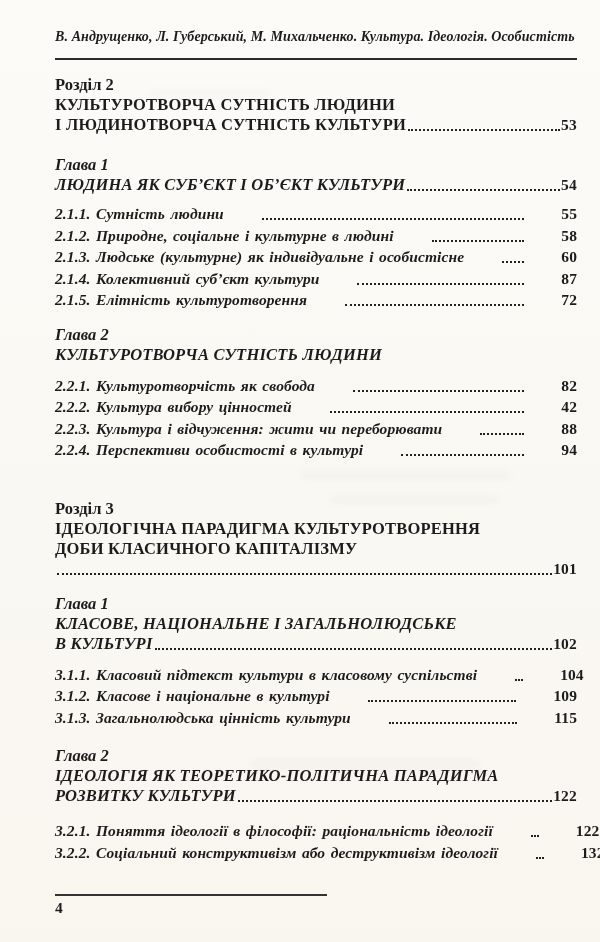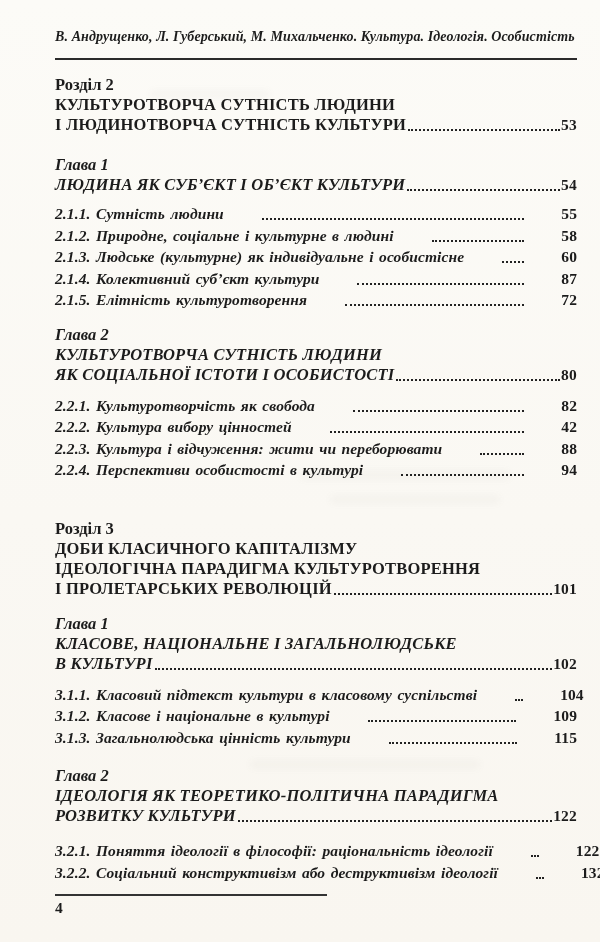--- a/index.html
+++ b/index.html
@@ -114,25 +114,20 @@
     <div class="toc-row entry">
       <span>2.1.5. Елітність культуротворення</span>
       <span class="dots"></span>
       <span class="pagenum">72</span>
     </div>
   </div>
 
   <div class="glava mt-glava22">
     <div class="sec-label">Глава 2</div>
     <div class="sec-title">КУЛЬТУРОТВОРЧА СУТНІСТЬ ЛЮДИНИ</div>
-    <div class="toc-row sec-title">
-      <span>ЯК СОЦІАЛЬНОЇ ІСТОТИ І ОСОБИСТОСТІ</span>
-      <span class="dots"></span>
-      <span class="pagenum">80</span>
-    </div>
   </div>
 
   <div class="entries mt-entries22">
     <div class="toc-row entry">
       <span>2.2.1. Культуротворчість як свобода</span>
       <span class="dots"></span>
       <span class="pagenum">82</span>
     </div>
     <div class="toc-row entry">
       <span>2.2.2. Культура вибору цінностей</span>
@@ -146,24 +141,23 @@
     </div>
     <div class="toc-row entry">
       <span>2.2.4. Перспективи особистості в культурі</span>
       <span class="dots"></span>
       <span class="pagenum">94</span>
     </div>
   </div>
 
   <div class="rozdil mt-rozdil3">
     <div class="sec-label">Розділ  3</div>
+    <div class="sec-title">ІДЕОЛОГІЧНА ПАРАДИГМА КУЛЬТУРОТВОРЕННЯ</div>
     <div class="sec-title">ДОБИ КЛАСИЧНОГО КАПІТАЛІЗМУ</div>
-    <div class="sec-title">ІДЕОЛОГІЧНА ПАРАДИГМА КУЛЬТУРОТВОРЕННЯ</div>
-    <div class="toc-row sec-title">
-      <span>І ПРОЛЕТАРСЬКИХ РЕВОЛЮЦІЙ</span>
+    <div class="toc-row sec-title">
       <span class="dots"></span>
       <span class="pagenum">101</span>
     </div>
   </div>
 
   <div class="glava mt-glava31">
     <div class="sec-label">Глава 1</div>
     <div class="sec-title">КЛАСОВЕ, НАЦІОНАЛЬНЕ І ЗАГАЛЬНОЛЮДСЬКЕ</div>
     <div class="toc-row sec-title">
       <span>В КУЛЬТУРІ</span>

